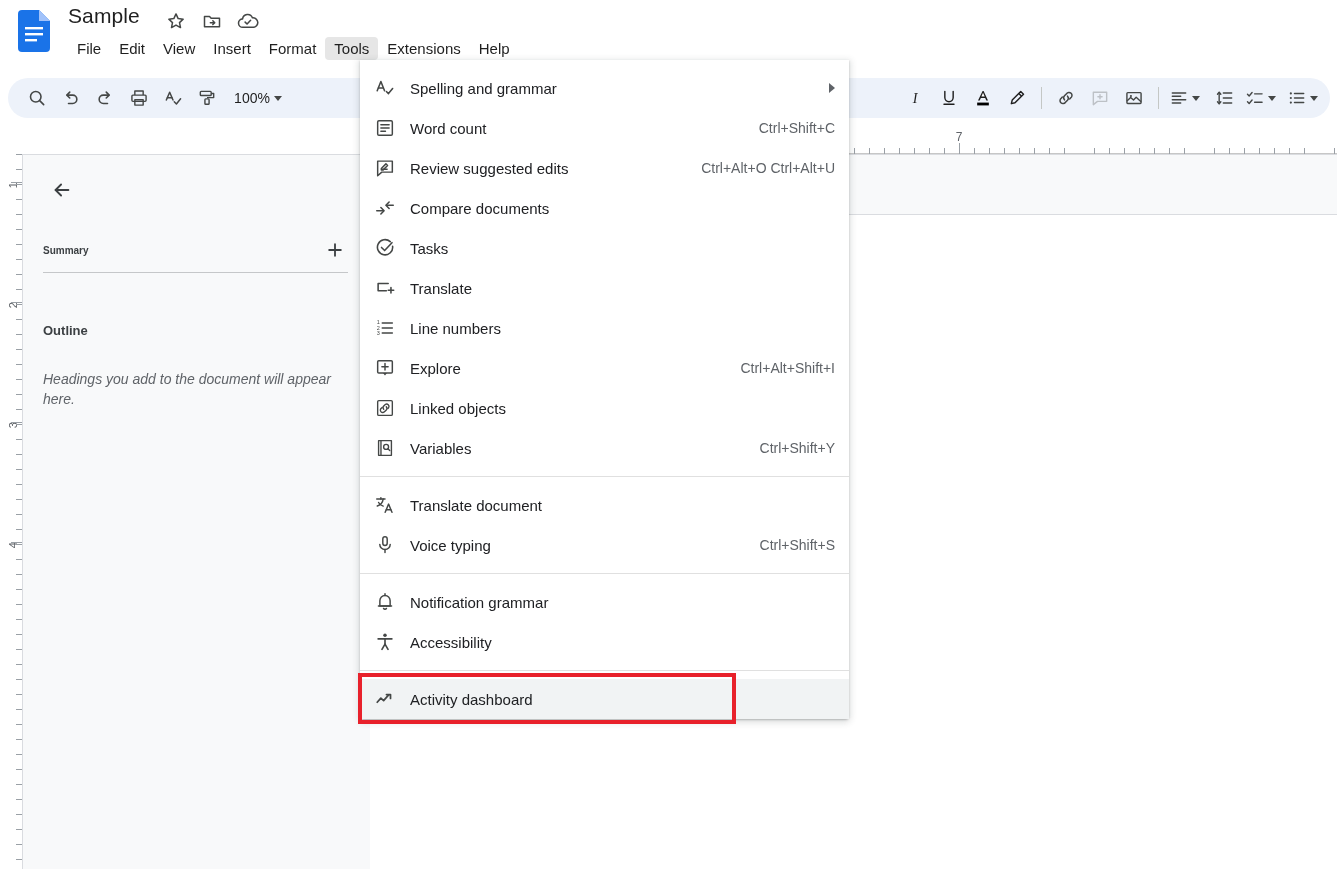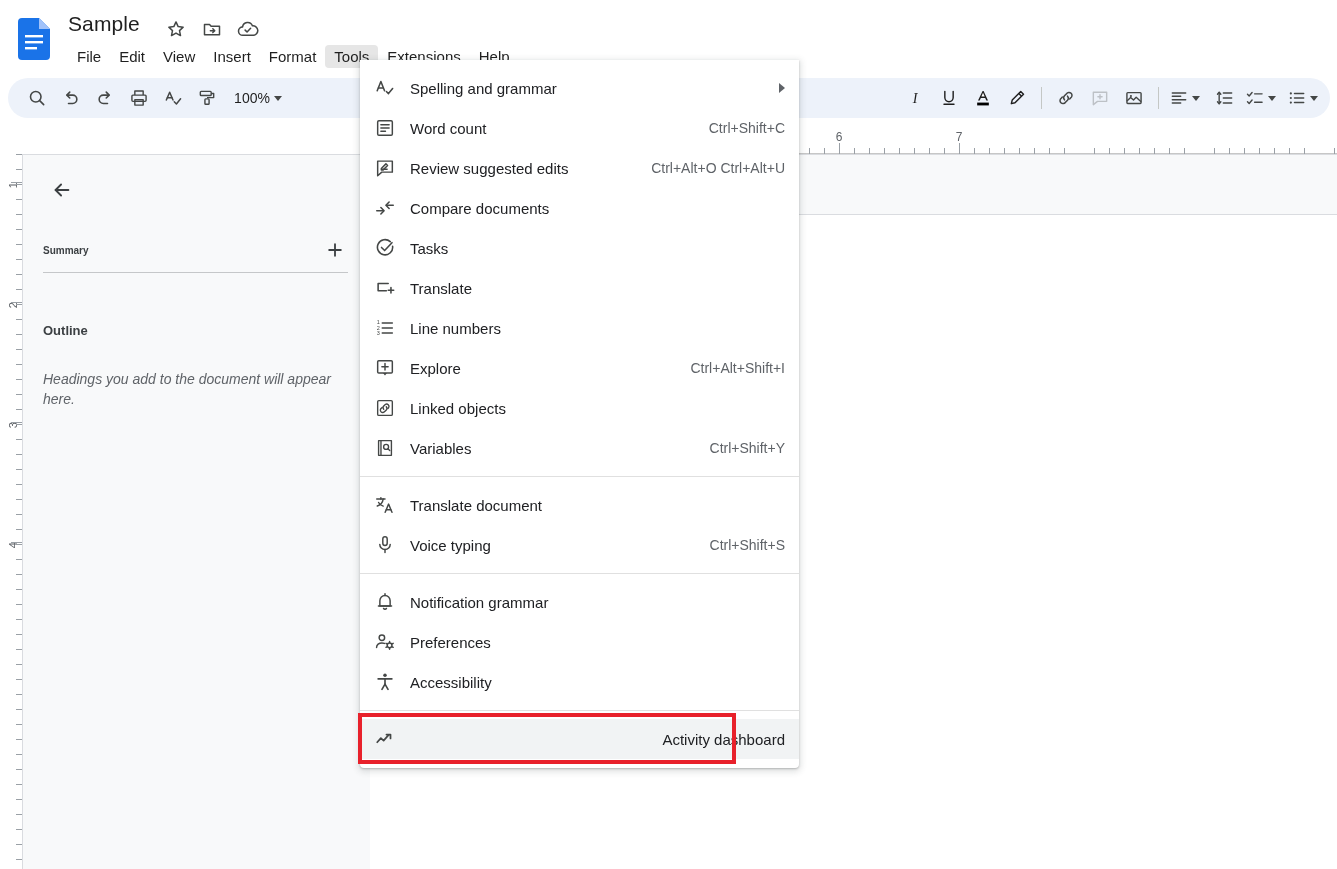--- a/index.html
+++ b/index.html
@@ -5,21 +5,21 @@
   * { box-sizing: border-box; margin: 0; padding: 0; }
   html, body {
     width: 1337px; height: 869px;
     font-family: "Liberation Sans", sans-serif;
     background: #ffffff;
     overflow: hidden;
   }
   #app { position: relative; width: 1337px; height: 869px; background:#fff; }
 
   
-  .titlebar { position:absolute; left:0; top:0; width:1337px; height:68px; background:#fff;margin-top:8px; }
+  .titlebar { position:absolute; left:0; top:0; width:1337px; height:68px; background:#fff; }
   .doc-icon { position:absolute; left:18px; top:10px; width:32px; height:42px; }
   .doc-title { position:absolute; left:68px; top:4px; font-size:21px; color:#1f1f1f; letter-spacing:.1px; }
   .title-icons { position:absolute; left:165px; top:10px; display:flex; gap:14px; align-items:center; }
   .title-icons .ti { width:22px; height:22px; display:flex; align-items:center; justify-content:center; cursor:pointer; }
 
   
   .menubar { position:absolute; left:68px; top:36px; display:flex; align-items:center; height:24px; }
   .menu-item { font-size:15px; color:#1f1f1f; padding:3px 9px; border-radius:4px; cursor:pointer; white-space:nowrap; }
   .menu-item.active { background:#e6e6e6; }
 
@@ -60,24 +60,24 @@
   .sp-outline-note { position:absolute; left:20px; top:214px; width:300px; font-size:14px; font-style:italic;
                      color:#5f6368; line-height:1.45; }
 
   
   .canvas { position:absolute; left:370px; top:154px; width:967px; height:715px; background:#f8f9fa;
             border-top:1px solid #dadce0; }
   .page { position:absolute; left:0px; top:59px; width:967px; height:656px; background:#fff;
           border-top:1px solid #dadce0; }
 
   
-  .dropdown { position:absolute; left:360px; top:60px; width:439px; background:#fff; border-radius:0 0 4px 4px;
-              box-shadow:0 2px 6px 2px rgba(60,64,67,.15), 0 1px 2px 0 rgba(60,64,67,.3); padding:8px 0 9px 0; z-index:40; }
+  .dropdown { position:absolute; left:360px; top:60px; width:489px; background:#fff; border-radius:0 0 4px 4px;
+              box-shadow:0 2px 6px 2px rgba(60,64,67,.15), 0 1px 2px 0 rgba(60,64,67,.3); padding:8px 0 0 0; z-index:40; }
   .mi { position:relative; display:flex; align-items:center; height:40px; padding:0 14px 0 0; cursor:pointer; }
-  .mi.highlighted { background:#f1f3f4;text-align:right; }
+  .mi.highlighted { background:#f1f3f4; }
   .mi-icon { width:50px; flex:0 0 50px; display:flex; align-items:center; justify-content:center; }
   .mi-label { font-size:15px; color:#202124; flex:1 1 auto; }
   .mi-accel { font-size:14px; color:#5f6368; white-space:nowrap; padding-left:18px; }
   .mi-arrow { width:0;height:0;border-top:5px solid transparent;border-bottom:5px solid transparent;
               border-left:6px solid #5f6368; margin-left:10px; }
   .mi-sep { height:1px; background:#e0e0e0; margin:8px 0; }
   .redbox { position:absolute; left:-2px; top:-6px; width:378px; height:51px; border:4px solid #e8212b;
             pointer-events:none; z-index:60; }
 </style>
 </head>
@@ -576,31 +576,20 @@
         <svg width="22" height="22" viewBox="0 0 24 24" fill="none" stroke="#444746" stroke-width="1.6" stroke-linejoin="round" stroke-linecap="round">
           <path d="M6.4 16.3V10.6a5.6 5.6 0 1 1 11.2 0v5.7z"></path>
             <path d="M4.8 16.3h14.4"></path>
           <path d="M10.4 19a1.8 1.8 0 0 0 3.2 0"></path>
             <path d="M12 5v-2"></path>
           </svg>
       </span>
       <span class="mi-label">Notification grammar</span>
     </div>
 
-    <div class="mi">
-      <span class="mi-icon">
-        <svg width="22" height="22" viewBox="0 0 24 24" fill="none" stroke="#444746" stroke-width="1.6" stroke-linecap="round" stroke-linejoin="round">
-          <circle cx="8.6" cy="7.3" r="3"></circle>
-            <path d="M2.8 18c0-3.2 2.6-5 5.8-5 1 0 2 .2 2.8.6"></path>
-          <circle cx="17" cy="15.6" r="2.6"></circle>
-          <path d="M17 11.4v1.2M17 18.6v1.2M20.9 13.4l-1 .6M14.1 17.2l-1 .6M20.9 17.8l-1-.6M14.1 14l-1-.6"></path>
-          </svg>
-      </span>
-      <span class="mi-label">Preferences</span>
-    </div>
 
     <div class="mi">
       <span class="mi-icon">
         <svg width="22" height="22" viewBox="0 0 24 24" fill="none" stroke="#444746" stroke-width="1.8" stroke-linecap="round">
           <circle cx="12" cy="4.6" r="1.9" fill="#444746" stroke="none"></circle>
           <path d="M4.5 8.6h15"></path>
             <path d="M12 8.6v6.4"></path>
             <path d="M12 14.4l-3.3 5.6M12 14.4l3.3 5.6"></path>
           </svg>
       </span>

